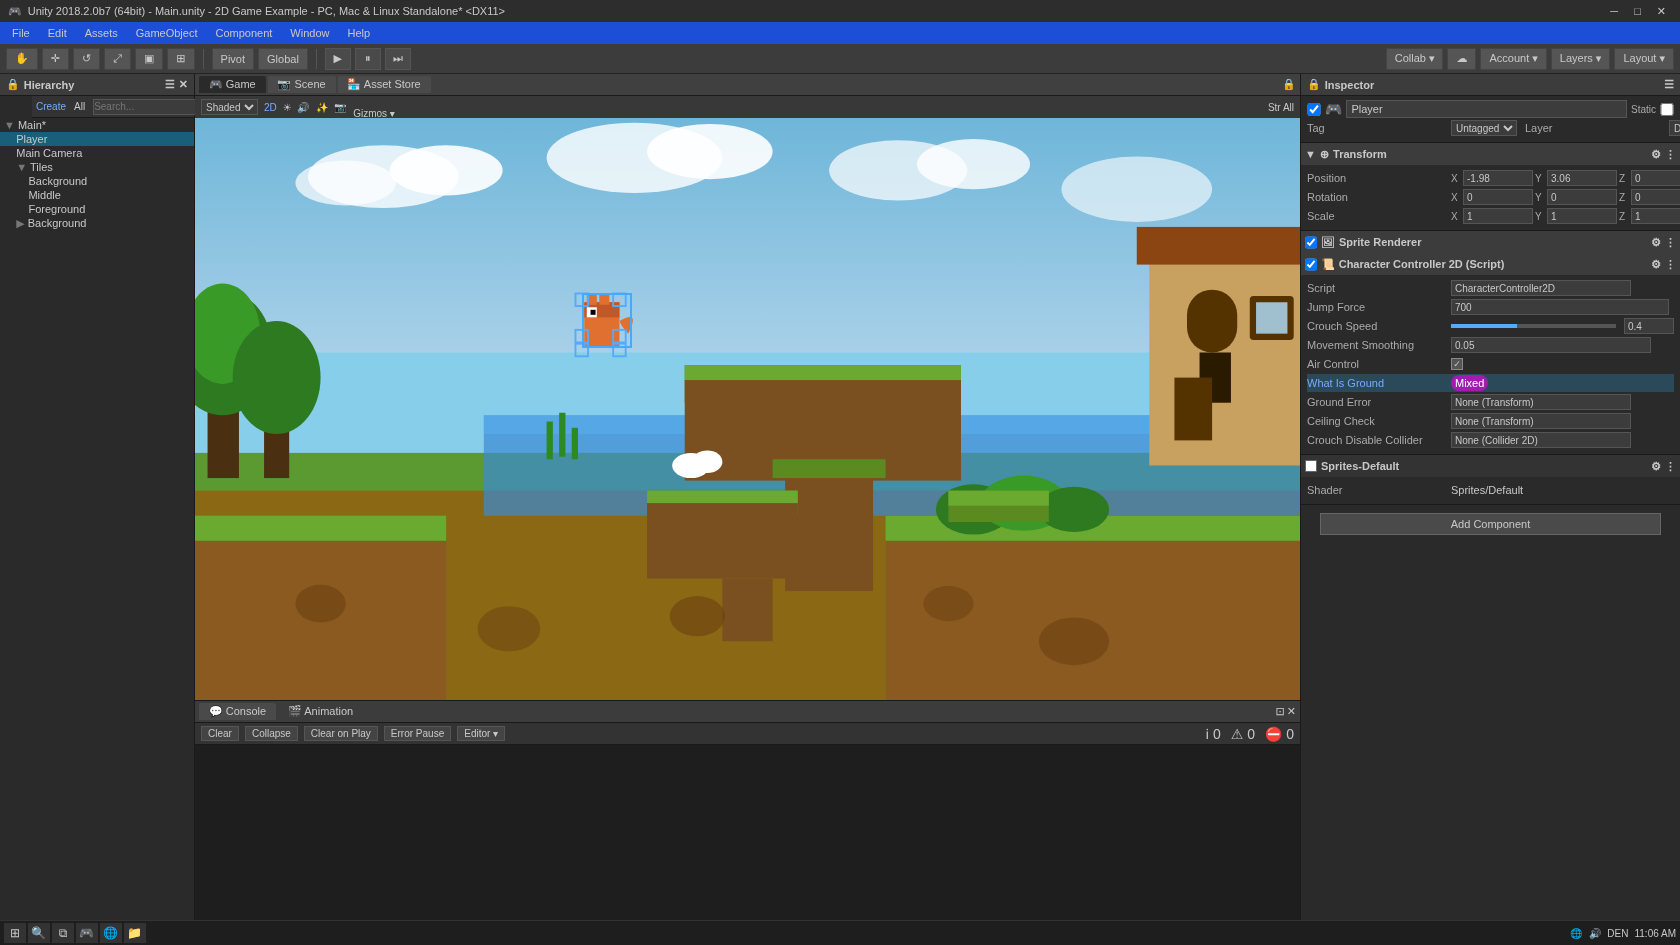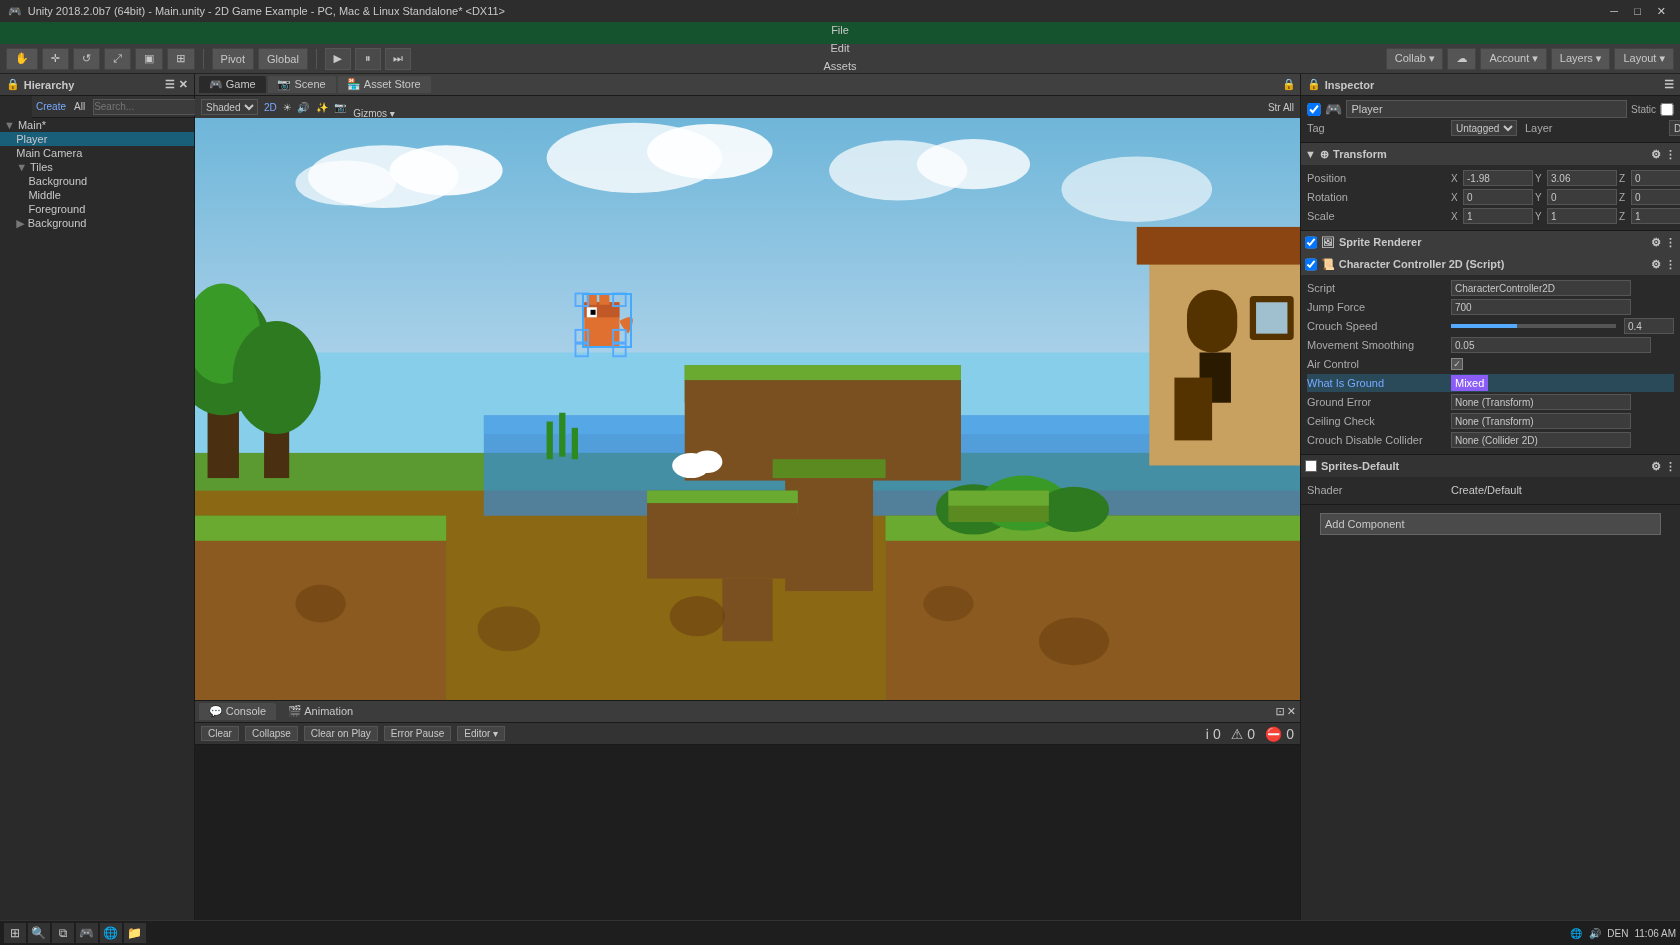--- a/index.html
+++ b/index.html
@@ -20,26 +20,25 @@
       display: flex;
       align-items: center;
       padding: 0 8px;
       font-size: 11px;
       color: #c8c8c8;
     }
 
     
     #menu-bar {
       height: 22px;
-      background: #14532d;
+      background: #1d4ed8;
       display: flex;
       align-items: center;
       padding: 0 4px;
       gap: 2px;
-      flex-direction: column;
     }
     .menu-item {
       padding: 2px 8px;
       cursor: pointer;
       color: #c8c8c8;
       font-size: 11px;
     }
 
     
     #toolbar {
@@ -301,38 +300,39 @@
     .color-dot {
       width: 12px;
       height: 12px;
       border-radius: 1px;
       display: inline-block;
       border: 1px solid #666;
     }
 
     
     .dropdown-highlight {
-      background: #8b5cf6;
+      background: #a21caf;
       color: #fff;
       padding: 2px 4px;
       font-size: 11px;
+      border-radius: 8px;
     }
 
     
     .add-component-btn {
       width: 90%;
       margin: 8px auto;
       display: block;
       padding: 4px;
       background: #4a4a4a;
       border: 1px solid #666;
       color: #c8c8c8;
       font-size: 11px;
       cursor: pointer;
-      text-align: left;
+      text-align: center;
     }
 
     .vec3-row {
       display: flex;
       align-items: center;
       gap: 2px;
     }
     .vec3-label {
       font-size: 10px;
       color: #aaa;
@@ -711,21 +711,21 @@
       </div>
       <div class="inspector-section">
 
         <div class="inspector-row">
           <span class="inspector-label">Script</span>
           <input class="inspector-field" type="text" style="width: 180px;" value="CharacterController2D">
         </div>
 
         <div class="inspector-row">
           <span class="inspector-label">Jump Force</span>
-          <input class="inspector-field" type="text" style="width: 180px;" value="700">
+          <input class="inspector-field" type="text" style="width: 218px;" value="700">
         </div>
 
         <div class="inspector-row">
           <span class="inspector-label">Crouch Speed</span>
           <div class="slider-container">
             <div class="slider-fill" style="width:40%;"></div>
           </div>
           <input class="inspector-field" type="text" style="width: 50px; margin-left: 4px;" value="0.4">
         </div>
 
@@ -766,21 +766,21 @@
     <div>
       <div class="component-header" style="background:#333;">
         <div class="color-dot" style="background:white;"></div>
         <span>Sprites-Default</span>
         <span style="margin-left:auto;">⚙</span>
         <span>⋮</span>
       </div>
       <div class="inspector-section">
         <div class="inspector-row">
           <span class="inspector-label">Shader</span>
-          <span style="font-size:11px;">Create/Default</span>
+          <span style="font-size:11px;">Sprites/Default</span>
         </div>
       </div>
     </div>
 
     <button class="add-component-btn">Add Component</button>
   </div>
 </div>
 
 <div id="taskbar">
   <div class="taskbar-btn">⊞</div>

